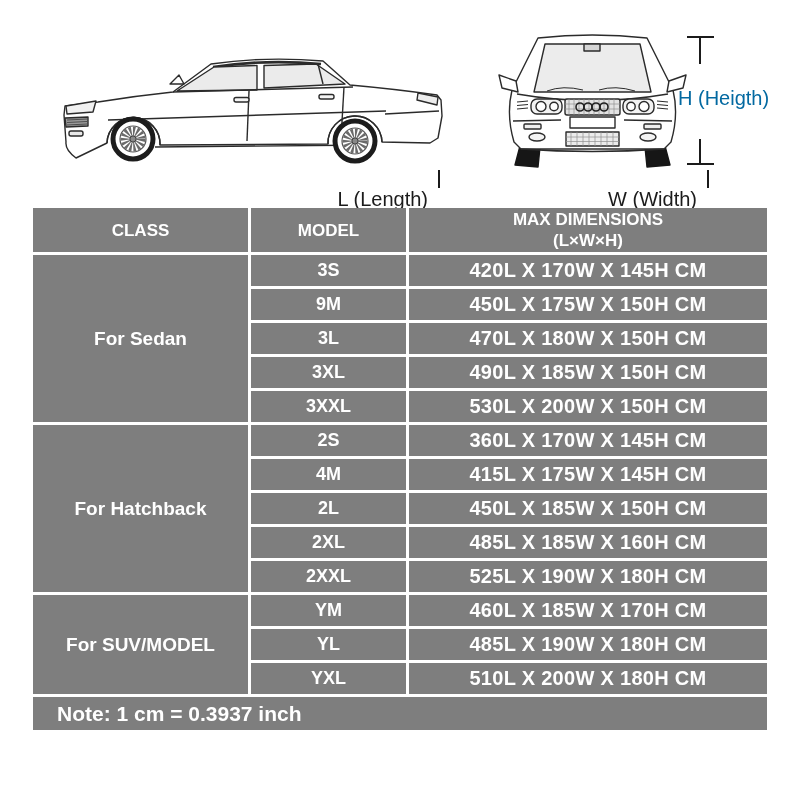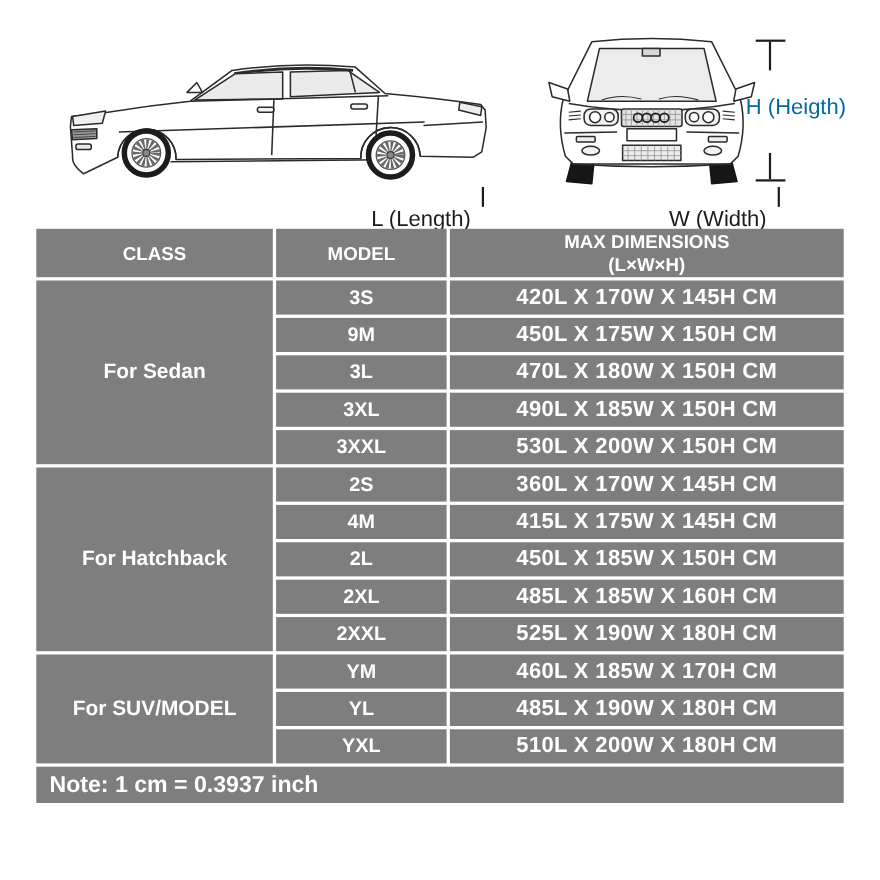--- a/index.html
+++ b/index.html
@@ -35,21 +35,21 @@
   }
   table.size-table td,table.size-table th{
     background:#7e7e7e;color:#ffffff;text-align:center;vertical-align:middle;
     font-weight:bold;padding:0;
   }
   tr.header-row th{height:44px;font-size:17px;line-height:21px;}
   tr.data-row td{height:31px;}
   td.cell-class{font-size:19px;}
   td.cell-model{font-size:18px;}
   td.cell-dims{font-size:20px;letter-spacing:0.3px;}
-  tr.note-row td{height:33px;text-align:left;font-size:21px;padding-left:12px;}
+  tr.note-row td{height:33px;text-align:left;font-size:21px;padding-left:24px;}
 </style>
 </head>
 <body>
 
 <div class="page">
 
   <div class="car-svg" id="side-car">
     <svg width="400" height="155" viewBox="0 0 400 155" fill="none">
       <g stroke="#2b2b2b" stroke-width="1.4" fill="#ffffff" stroke-linejoin="round">
 

